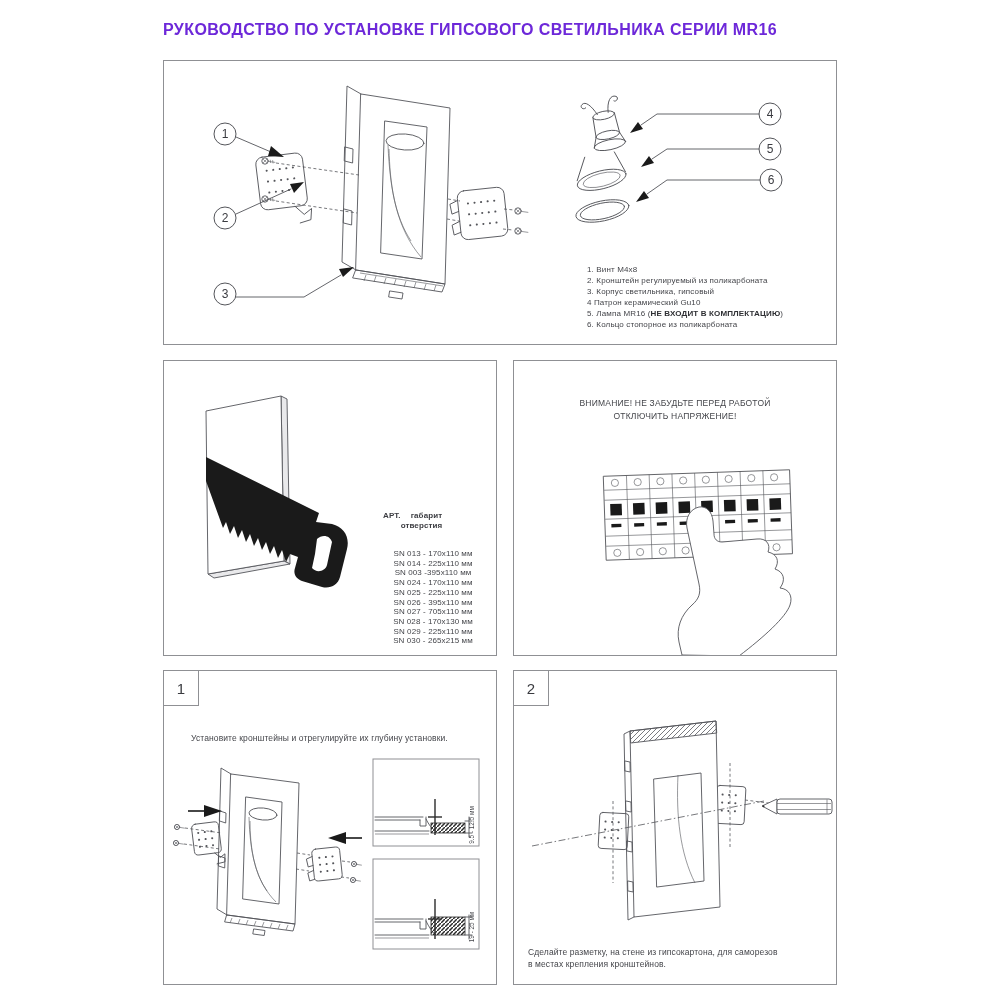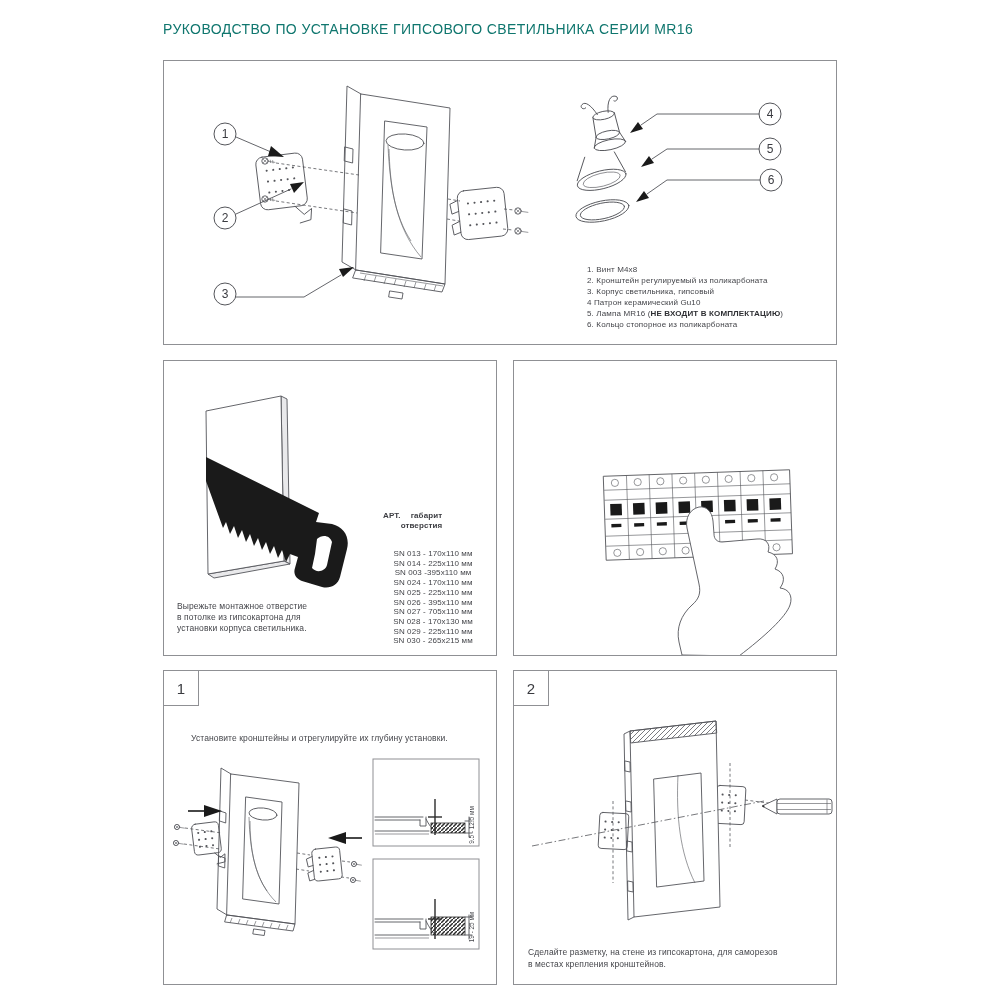--- a/index.html
+++ b/index.html
@@ -1,19 +1,19 @@
 <!DOCTYPE html>
 <html><head>
 <meta charset="utf-8">
 <style>
   html,body{margin:0;padding:0;background:#fff;}
   .sheet{position:relative;width:1000px;height:1000px;background:#fff;overflow:hidden;
          font-family:"Liberation Sans", sans-serif;color:#44454a;}
-  .page-title{position:absolute;left:163px;top:21px;font-size:14px;font-weight:normal;
-              color:#0f766e;letter-spacing:.4px;white-space:nowrap;}
+  .page-title{position:absolute;left:163px;top:21px;font-size:16px;font-weight:bold;
+              color:#6d28d9;letter-spacing:.4px;white-space:nowrap;}
   .panel{position:absolute;border:1px solid #8f9094;background:#fff;box-sizing:border-box;}
   .panel-a{left:163px;top:60px;width:674px;height:285px;}
   .panel-b{left:163px;top:360px;width:334px;height:296px;}
   .panel-c{left:513px;top:360px;width:324px;height:296px;}
   .panel-d{left:163px;top:670px;width:334px;height:315px;}
   .panel-e{left:513px;top:670px;width:324px;height:315px;}
   .panel svg{position:absolute;left:0;top:0;}
 
   .parts{position:absolute;left:423px;top:203px;font-size:8px;line-height:11px;
          letter-spacing:.15px;color:#44454a;white-space:nowrap;}
@@ -170,25 +170,20 @@
         <polygon class="edge" points="117,35 123,38 126,203 120,200"></polygon>
         <polygon class="edge" points="44,213 120,200 126,203 50,217"></polygon>
         <polygon class="whitefill" points="42,50 117,35 120,200 44,213"></polygon>
       </g>
       <g>
         <path class="blk" d="M42,96 L155,152 L152,161 L168,163 C180,166 186,176 183,188 L176,216 C174,224 166,228 158,226 L138,220 C132,218 129,213 131,207 L134,196 L126,193
           l-4,8 -4,-12 -4,8 -4,-12 -4,8 -4,-12 -4,8 -4,-12 -4,8 -4,-12 -4,8 -4,-12 -4,8 -4,-12 -4,8 -4,-12 -3,6 L42,120 Z"></path>
         <path d="M153,178 C158,173 166,174 168,181 L163,204 C161,211 152,212 148,207 L151,193 Z" fill="#fff"></path>
       </g>
     </svg>
-    <div class="caption">
-      <div>Вырежьте монтажное отверстие</div>
-      <div>в потолке из гипсокартона для</div>
-      <div>установки корпуса светильника.</div>
-    </div>
     <div class="art-table">
       <div class="art-head">
         <span class="col-art">АРТ.</span>
         <span class="col-size">
           <span style="display:block">габарит</span>
           <span style="display:block">отверстия</span>
         </span>
       </div>
       <div class="art-rows">
         <div>SN 013 - 170x110 мм</div>
@@ -199,20 +194,24 @@
         <div>SN 026 - 395x110 мм</div>
         <div>SN 027 - 705x110 мм</div>
         <div>SN 028 - 170x130 мм</div>
         <div>SN 029 - 225x110 мм</div>
         <div>SN 030 - 265x215 мм</div>
       </div>
     </div>
   </section>
 
   <section class="panel panel-c">
+    <div class="warning">
+      <div>ВНИМАНИЕ! НЕ ЗАБУДЬТЕ ПЕРЕД РАБОТОЙ</div>
+      <div>ОТКЛЮЧИТЬ НАПРЯЖЕНИЕ!</div>
+    </div>
     <svg width="322" height="294" viewBox="0 0 322 294">
       <g transform="rotate(-2 184 152)">
         <rect class="ln" x="91" y="112" width="186" height="84"></rect>
         <path class="lnth" d="M91,126 H277 M91,136 H277 M91,155 H277 M91,172 H277 M91,182 H277"></path>
         <path class="lnth" d="M113.8,112 V196 M136.5,112 V196 M159.3,112 V196 M182,112 V196 M204.8,112 V196 M227.5,112 V196 M250.3,112 V196"></path>
         <g class="lnth">
           <circle cx="102" cy="119" r="3.6"></circle>
             <circle cx="124.8" cy="119" r="3.6"></circle>
             <circle cx="147.5" cy="119" r="3.6"></circle>
             <circle cx="170.3" cy="119" r="3.6"></circle>

